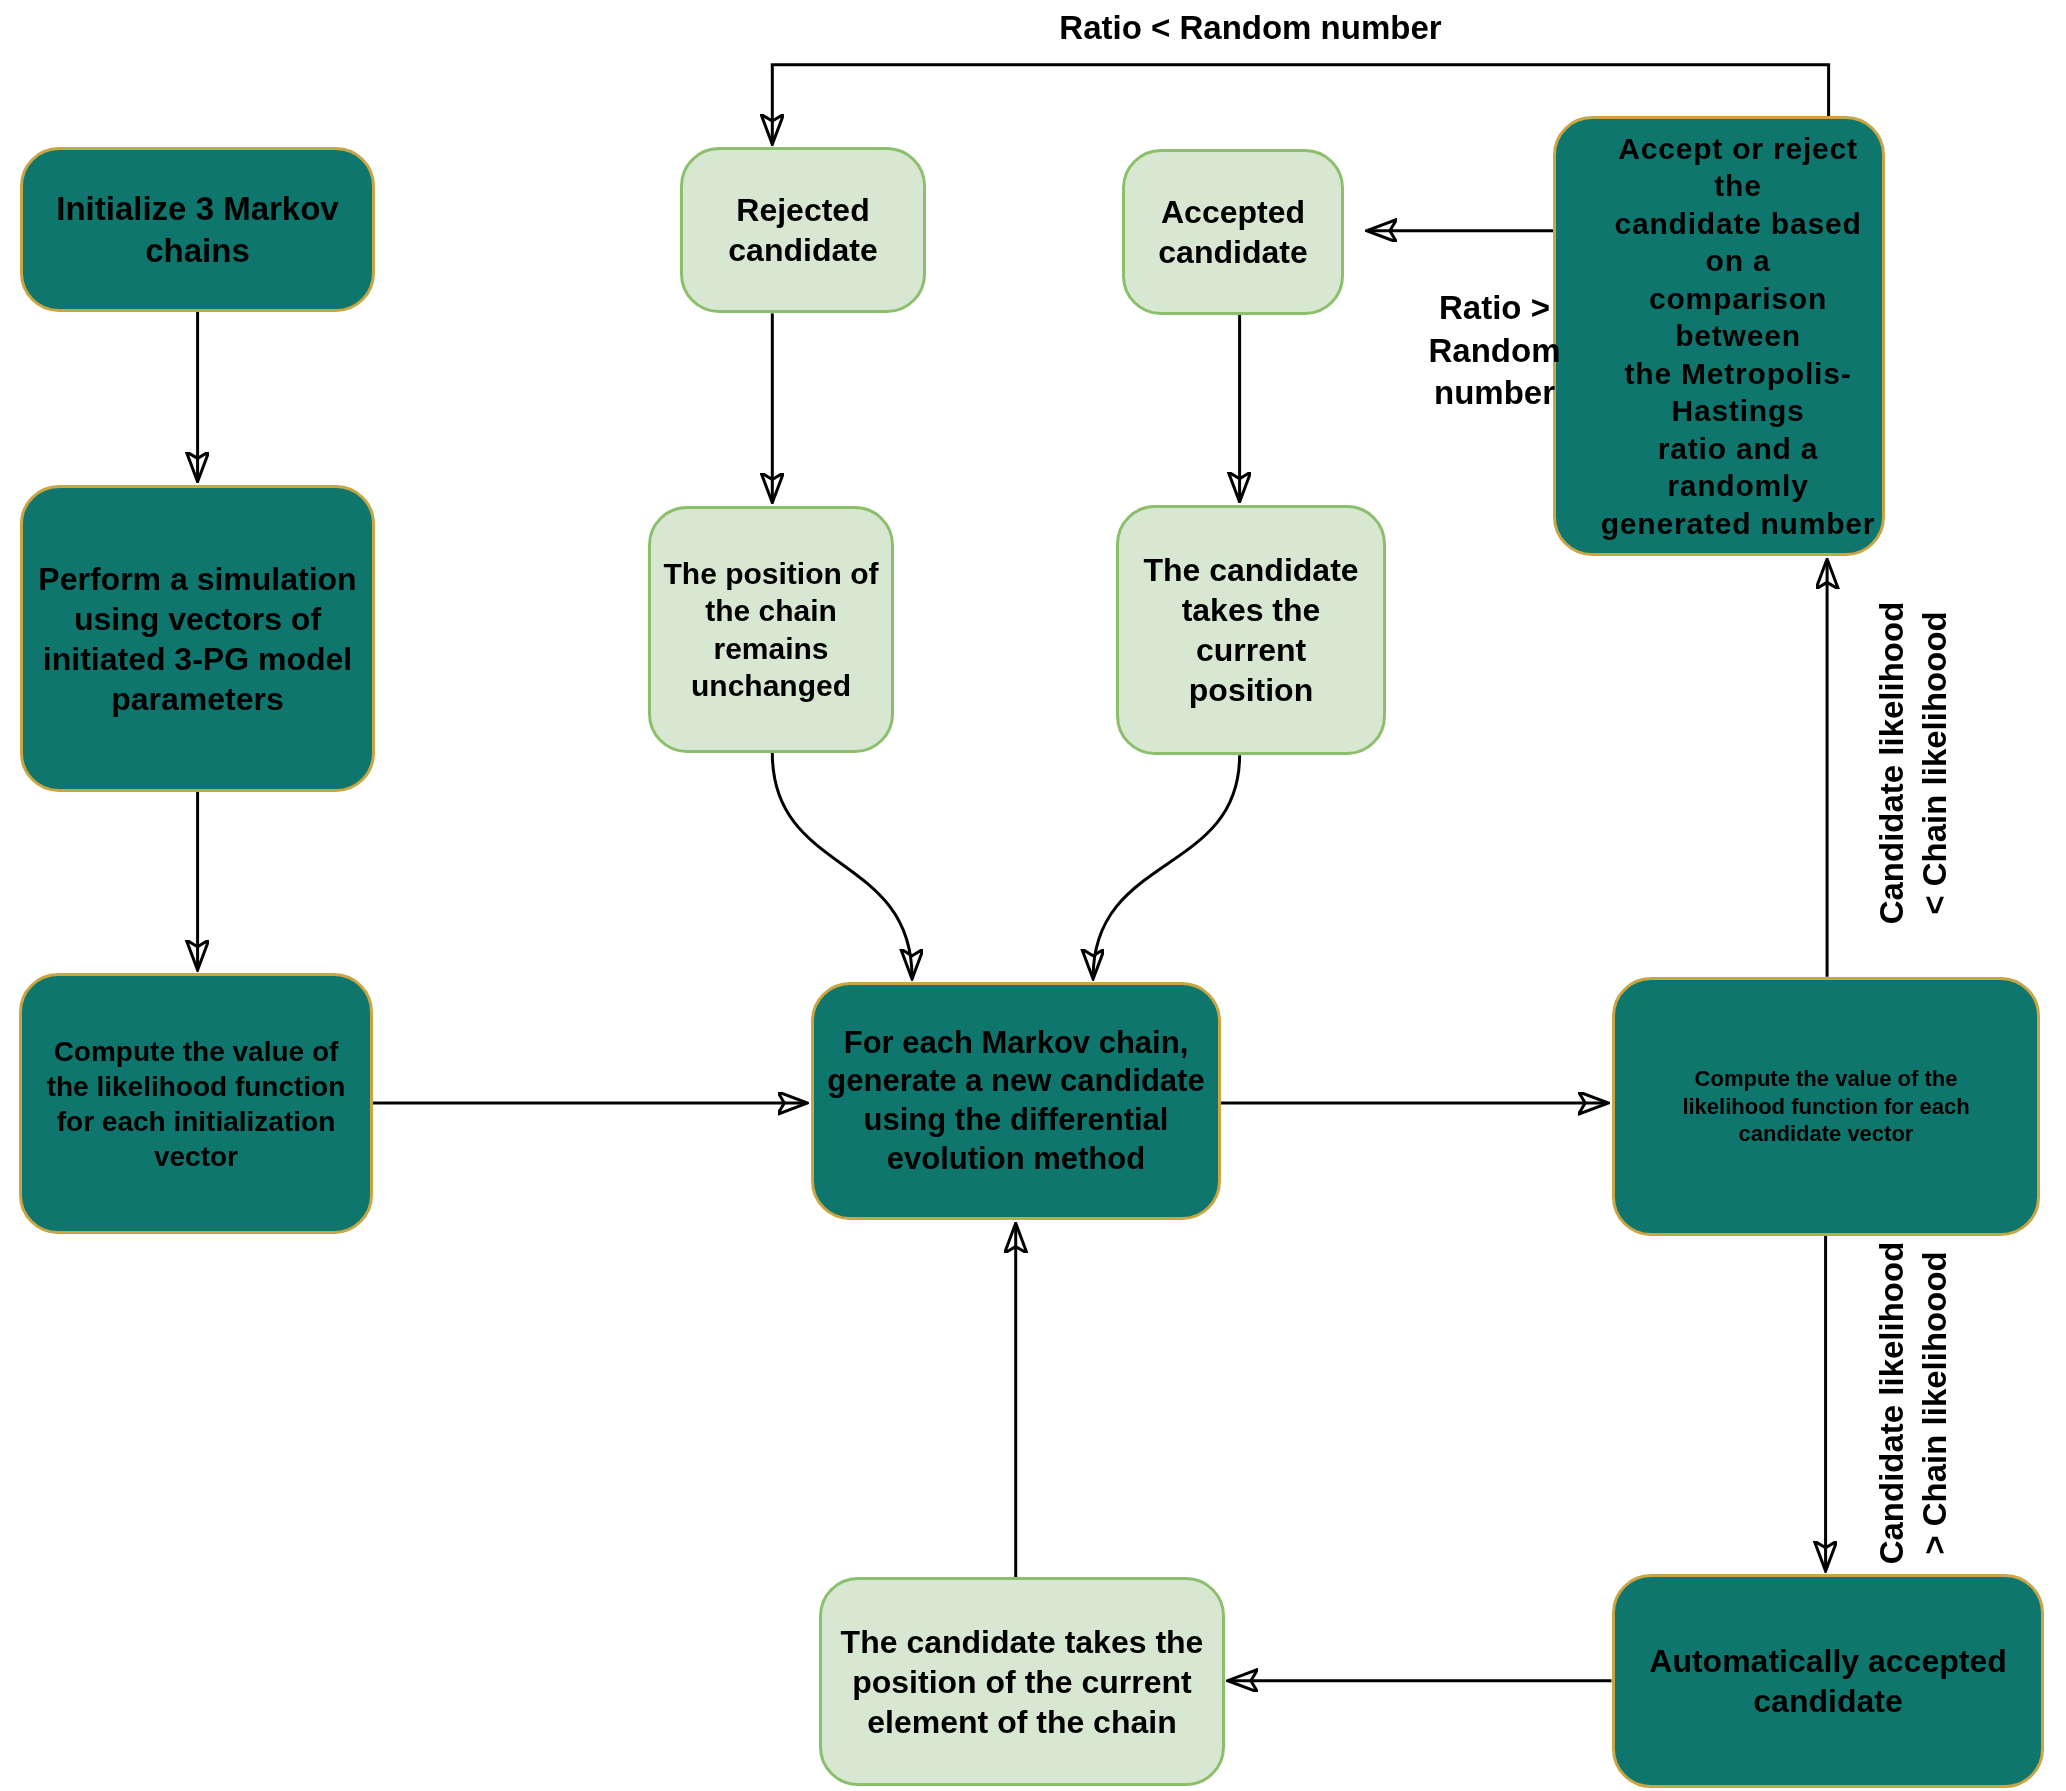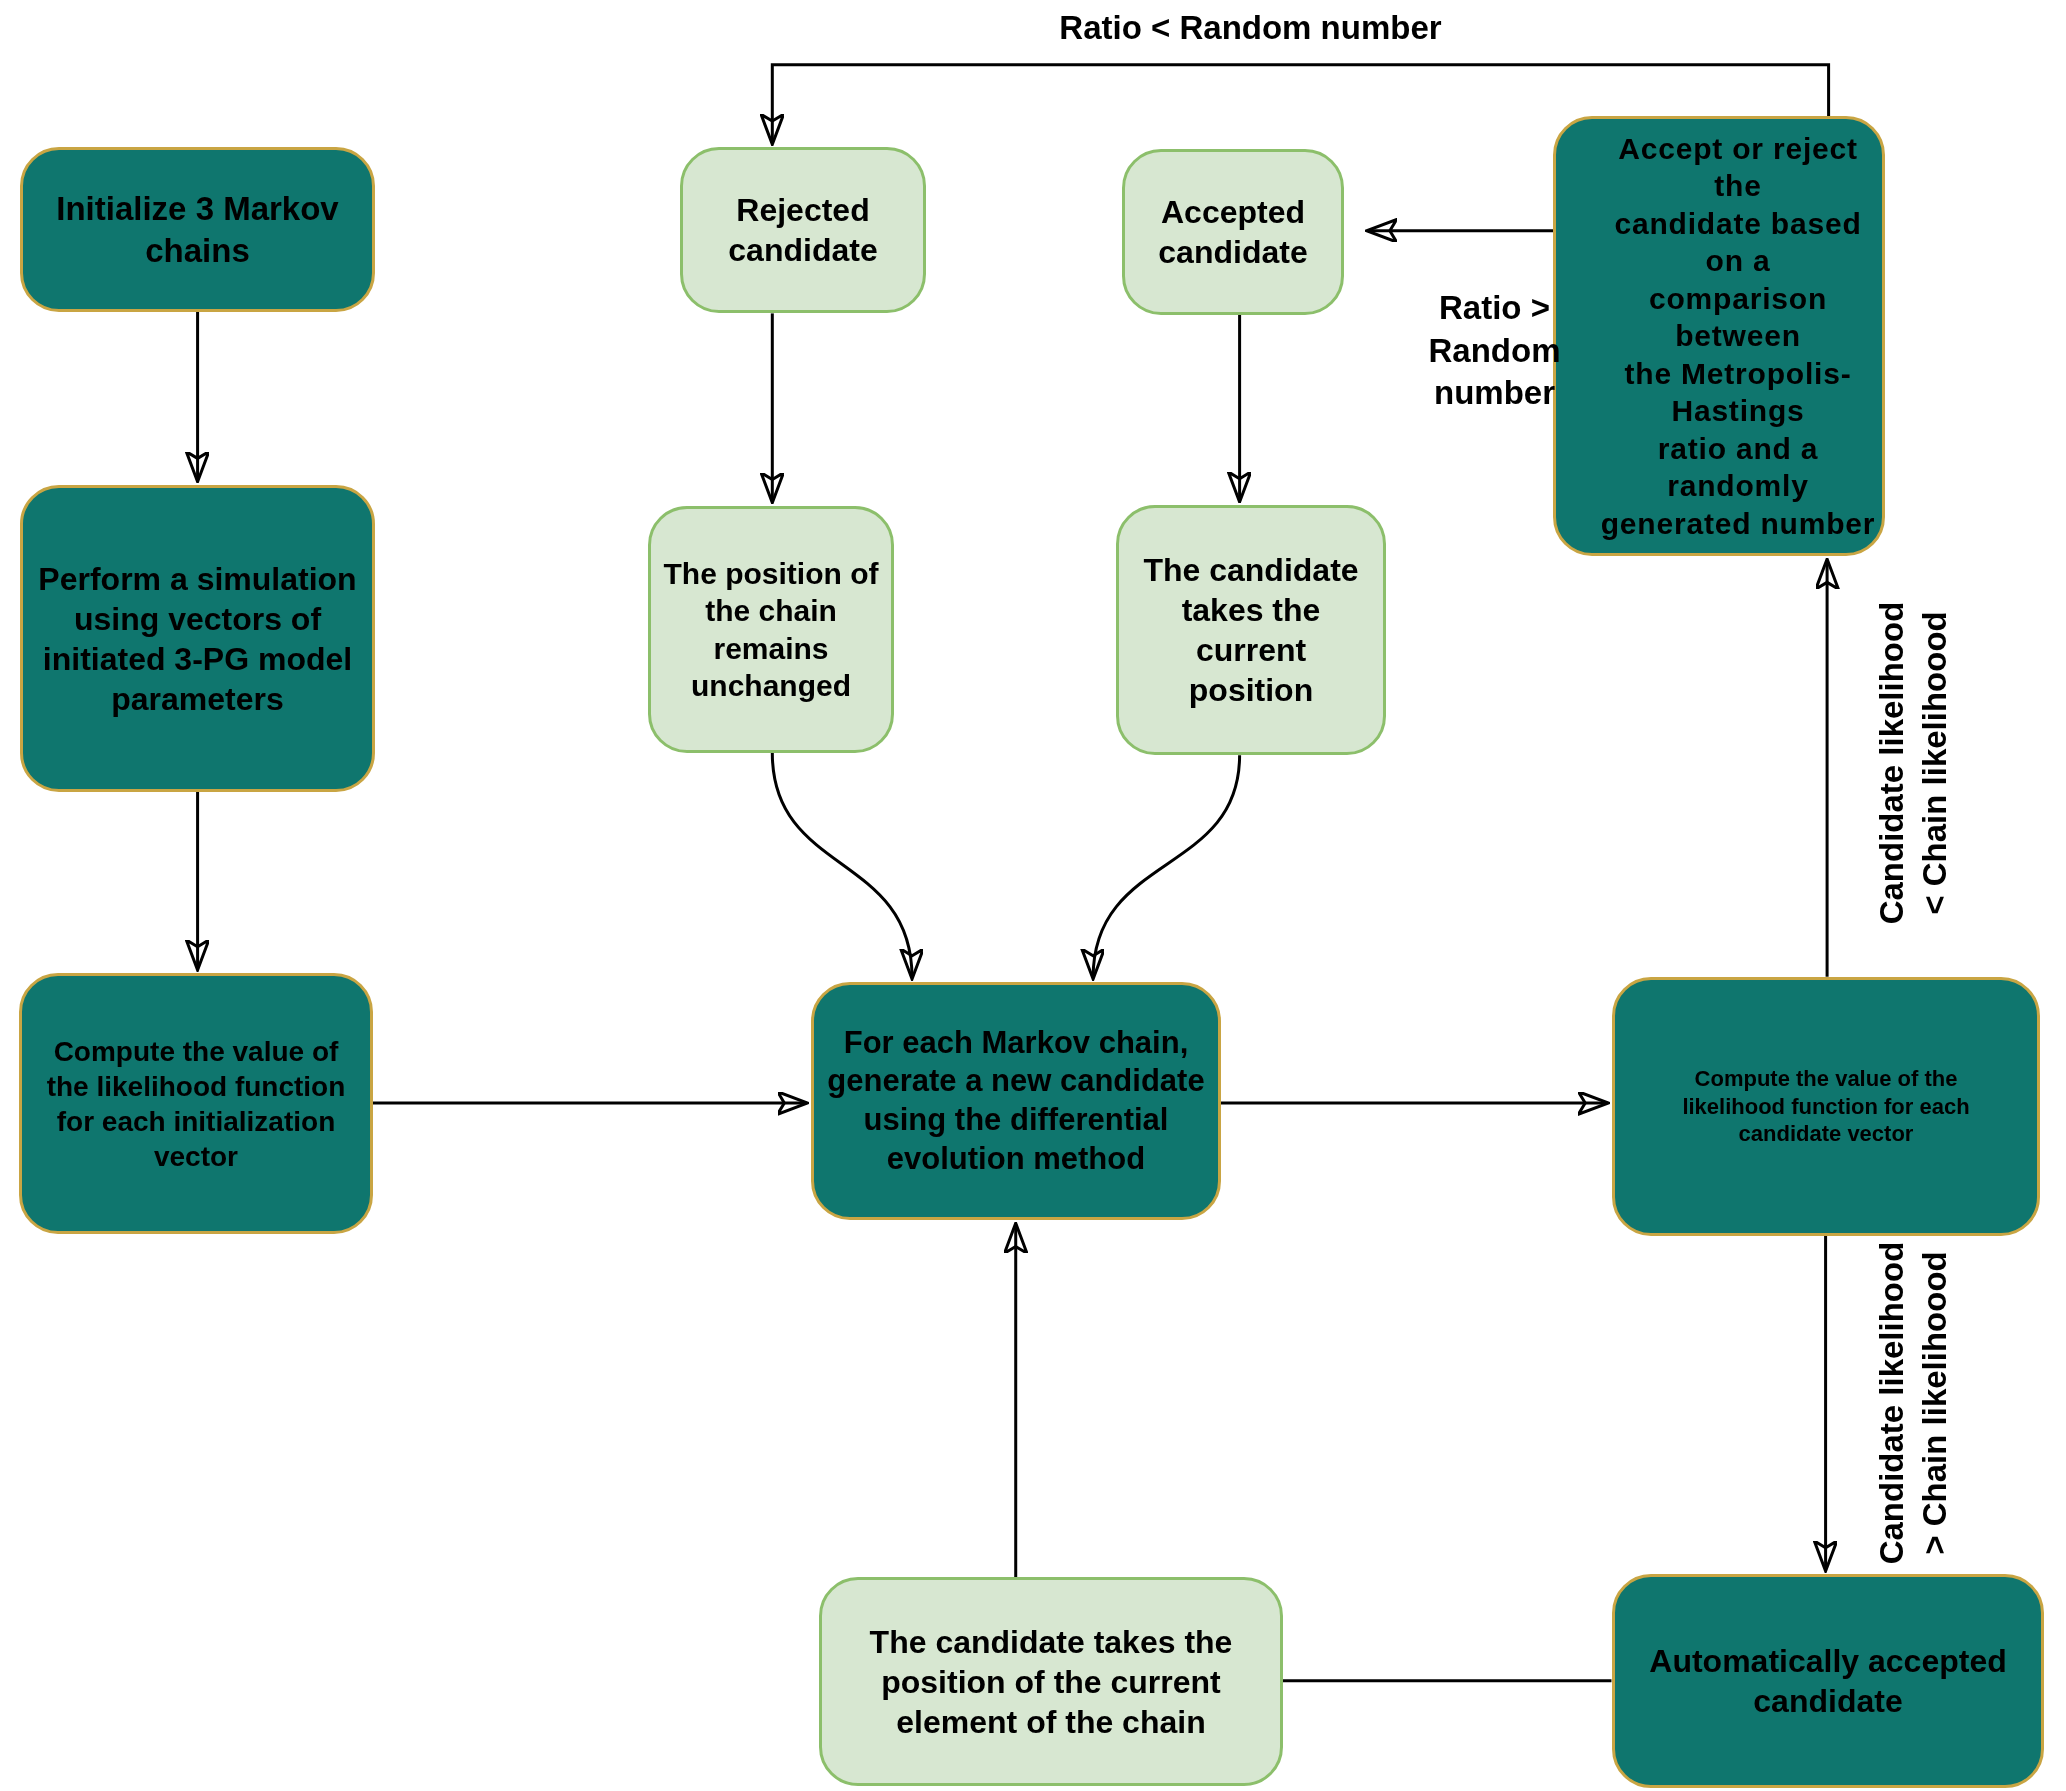--- a/index.html
+++ b/index.html
@@ -32,21 +32,21 @@
   #n-simulation        {left:20px;   top:485px;  width:355px; height:307px; font-size:32px;}
   #n-likelihood-init   {left:19px;   top:973px; width:354px; height:261px; font-size:28px;}
   #n-rejected          {left:648px;  top:147px;  width:246px; height:166px; font-size:32px;margin-left:32px;}
   #n-accepted          {left:1122px; top:149px;  width:222px; height:166px; font-size:32px;}
   #n-unchanged         {left:648px;  top:506px;  width:246px; height:247px; font-size:30px;}
   #n-takes-current     {left:1116px; top:505px;  width:270px; height:250px; font-size:32px;}
   #n-generate          {left:811px; top:982px; width:410px; height:238px; font-size:31px;}
   #n-accept-reject     {left:1553px; top:116px;  width:332px; height:440px; font-size:30px; letter-spacing:0.8px;padding-left:44px;}
   #n-likelihood-cand   {left:1612px; top:977px; width:428px; height:259px; font-size:22px;}
   #n-auto-accepted     {left:1612px; top:1574px; width:432px; height:214px; font-size:32px;}
-  #n-takes-position    {left:819px; top:1577px; width:464px; height:209px; font-size:32px;}
+  #n-takes-position    {left:819px; top:1577px; width:406px; height:209px; font-size:32px;}
   
   #l-ratio-less    {left:965px; top:6px;    width:571px; height:45px;  font-size:33px;}
   #l-ratio-greater {left:1397px; top:276px;  width:195px; height:150px; font-size:33px;}
   #l-cand-less     {left:1651px; top:718px;  width:526px; height:90px; font-size:33px; transform:rotate(-90deg);}
   #l-cand-greater  {left:1651px; top:1358px; width:526px; height:90px; font-size:33px; transform:rotate(-90deg);}
 </style>
 </head>
 <body>
 
 <div id="canvas">

